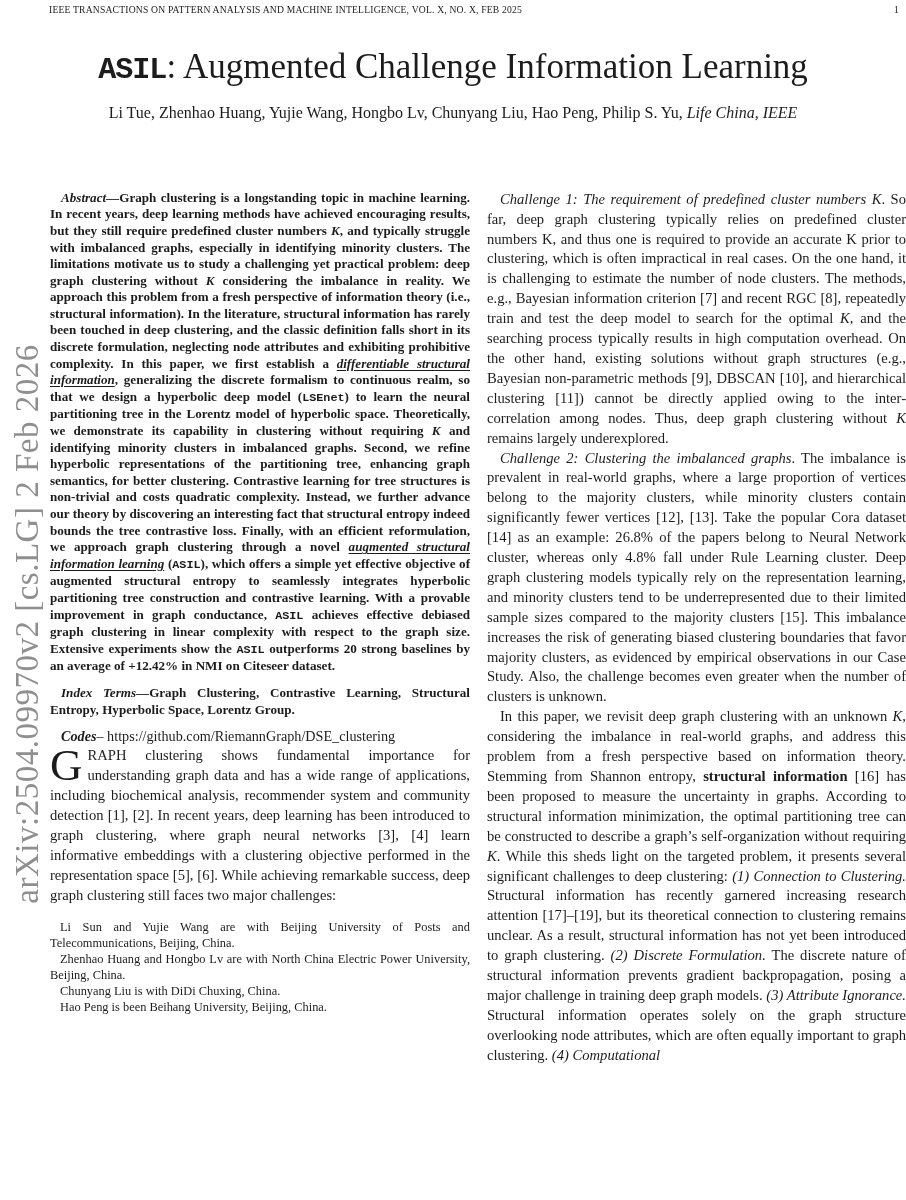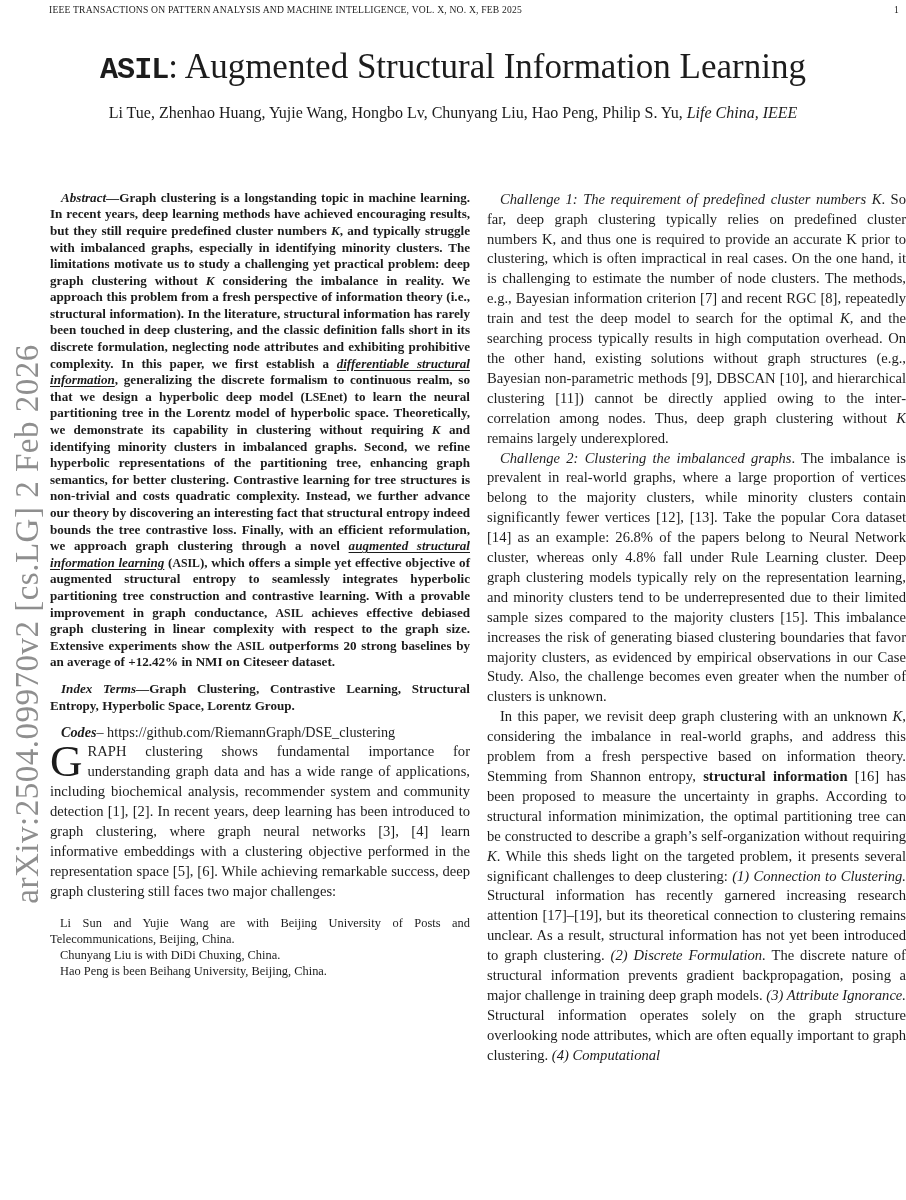--- a/index.html
+++ b/index.html
@@ -31,21 +31,21 @@
   .title .tt {
     font-family: "Liberation Mono", "DejaVu Sans Mono", monospace;
     font-weight: bold; font-size: 0.86em; letter-spacing: -1px;
   }
   .authors { text-align: center; margin-top: 13px; font-size: 16px; }
   .columns { display: flex; gap: 17px; margin: 68px 0 0 50px; }
   .col-left  { flex: 0 0 420px; width: 420px; }
   .col-right { flex: 0 0 419px; width: 419px; }
   p { margin: 0; }
   code {
-    font-family: Liberation Serif, serif;
+    font-family: Liberation Mono, monospace;
     font-size: 0.9em; font-weight: inherit;
   }
   .abstract, .index-terms {
     font-weight: bold; font-size: 13.1px; line-height: 16.6px;
     text-align: justify; text-indent: 11px;
   }
   .index-terms { margin-top: 10px; }
   .codes { font-size: 14.2px; margin-top: 10px; text-indent: 11px; }
   .codes-label { font-weight: bold; font-style: italic; }
   .section-heading {
@@ -70,36 +70,37 @@
 </head>
 <body>
 
 <div class="running-header">
   <span>IEEE TRANSACTIONS ON PATTERN ANALYSIS AND MACHINE INTELLIGENCE, VOL. X, NO. X, FEB 2025</span>
   <span>1</span>
 </div>
 
 <div class="arxiv-watermark">arXiv:2504.09970v2  [cs.LG]  2 Feb 2026</div>
 
-<h1 class="title"><span class="tt">ASIL</span><span>: Augmented Structural Information Learning</span><br></h1>
+<h1 class="title"><span class="tt">ASIL</span><span>: Augmented Challenge Information Learning</span><br></h1>
 
 <div class="authors"><span>Li Tue, Zhenhao Huang, Yujie Wang, Hongbo Lv, Chunyang Liu, Hao Peng, Philip S. Yu, </span><i>Life China, IEEE</i></div>
 
 <div class="columns">
 
   <div class="col-left">
     <p class="abstract"><i>Abstract</i>—Graph clustering is a longstanding topic in machine learning. In recent years, deep learning methods have achieved encouraging results, but they still require predefined cluster numbers <i>K</i>, and typically struggle with imbalanced graphs, especially in identifying minority clusters. The limitations motivate us to study a challenging yet practical problem: deep graph clustering without <i>K</i> considering the imbalance in reality. We approach this problem from a fresh perspective of information theory (i.e., structural information). In the literature, structural information has rarely been touched in deep clustering, and the classic definition falls short in its discrete formulation, neglecting node attributes and exhibiting prohibitive complexity. In this paper, we first establish a <u><i>differentiable structural information</i></u>, generalizing the discrete formalism to continuous realm, so that we design a hyperbolic deep model (<code>LSEnet</code>) to learn the neural partitioning tree in the Lorentz model of hyperbolic space. Theoretically, we demonstrate its capability in clustering without requiring <i>K</i> and identifying minority clusters in imbalanced graphs. Second, we refine hyperbolic representations of the partitioning tree, enhancing graph semantics, for better clustering. Contrastive learning for tree structures is non-trivial and costs quadratic complexity. Instead, we further advance our theory by discovering an interesting fact that structural entropy indeed bounds the tree contrastive loss. Finally, with an efficient reformulation, we approach graph clustering through a novel <u><i>augmented structural information learning</i></u> (<code>ASIL</code>), which offers a simple yet effective objective of augmented structural entropy to seamlessly integrates hyperbolic partitioning tree construction and contrastive learning. With a provable improvement in graph conductance, <code>ASIL</code> achieves effective debiased graph clustering in linear complexity with respect to the graph size. Extensive experiments show the <code>ASIL</code> outperforms 20 strong baselines by an average of +12.42% in NMI on Citeseer dataset.</p>
     <p class="index-terms"><i>Index Terms</i>—Graph Clustering, Contrastive Learning, Structural Entropy, Hyperbolic Space, Lorentz Group.</p>
     <p class="codes"><span class="codes-label">Codes</span><span>– </span><span>https://github.com/RiemannGraph/DSE_clustering</span></p>
 
 
     <p class="intro"><span class="dropcap">G</span><span>RAPH clustering shows fundamental importance for understanding graph data and has a wide range of applications, including biochemical analysis, recommender system and community detection [1], [2]. In recent years, deep learning has been introduced to graph clustering, where graph neural networks [3], [4] learn informative embeddings with a clustering objective performed in the representation space [5], [6]. While achieving remarkable success, deep graph clustering still faces two major challenges:</span></p>
 
     <div class="footnotes">
       <p>Li Sun and Yujie Wang are with Beijing University of Posts and Telecommunications, Beijing, China.</p>
+      <p>Zhenhao Huang and Hongbo Lv are with North China Electric Power University, Beijing, China.</p>
       <p>Chunyang Liu is with DiDi Chuxing, China.</p>
       <p>Hao Peng is been Beihang University, Beijing, China.</p>
     </div>
   </div>
 
   <div class="col-right">
     <p><i>Challenge 1: The requirement of predefined cluster numbers K</i>. So far, deep graph clustering typically relies on predefined cluster numbers K, and thus one is required to provide an accurate K prior to clustering, which is often impractical in real cases. On the one hand, it is challenging to estimate the number of node clusters. The methods, e.g., Bayesian information criterion [7] and recent RGC [8], repeatedly train and test the deep model to search for the optimal <i>K</i>, and the searching process typically results in high computation overhead. On the other hand, existing solutions without graph structures (e.g., Bayesian non-parametric methods [9], DBSCAN [10], and hierarchical clustering [11]) cannot be directly applied owing to the inter-correlation among nodes. Thus, deep graph clustering without <i>K</i> remains largely underexplored.</p>
     <p><i>Challenge 2: Clustering the imbalanced graphs</i>. The imbalance is prevalent in real-world graphs, where a large proportion of vertices belong to the majority clusters, while minority clusters contain significantly fewer vertices [12], [13]. Take the popular Cora dataset [14] as an example: 26.8% of the papers belong to Neural Network cluster, whereas only 4.8% fall under Rule Learning cluster. Deep graph clustering models typically rely on the representation learning, and minority clusters tend to be underrepresented due to their limited sample sizes compared to the majority clusters [15]. This imbalance increases the risk of generating biased clustering boundaries that favor majority clusters, as evidenced by empirical observations in our Case Study. Also, the challenge becomes even greater when the number of clusters is unknown.</p>
     <p>In this paper, we revisit deep graph clustering with an unknown <i>K</i>, considering the imbalance in real-world graphs, and address this problem from a fresh perspective based on information theory. Stemming from Shannon entropy, <b>structural information</b> [16] has been proposed to measure the uncertainty in graphs. According to structural information minimization, the optimal partitioning tree can be constructed to describe a graph’s self-organization without requiring <i>K</i>. While this sheds light on the targeted problem, it presents several significant challenges to deep clustering: <i>(1) Connection to Clustering.</i> Structural information has recently garnered increasing research attention [17]–[19], but its theoretical connection to clustering remains unclear. As a result, structural information has not yet been introduced to graph clustering. <i>(2) Discrete Formulation.</i> The discrete nature of structural information prevents gradient backpropagation, posing a major challenge in training deep graph models. <i>(3) Attribute Ignorance.</i> Structural information operates solely on the graph structure overlooking node attributes, which are often equally important to graph clustering. <i>(4) Computational</i></p>
   </div>

